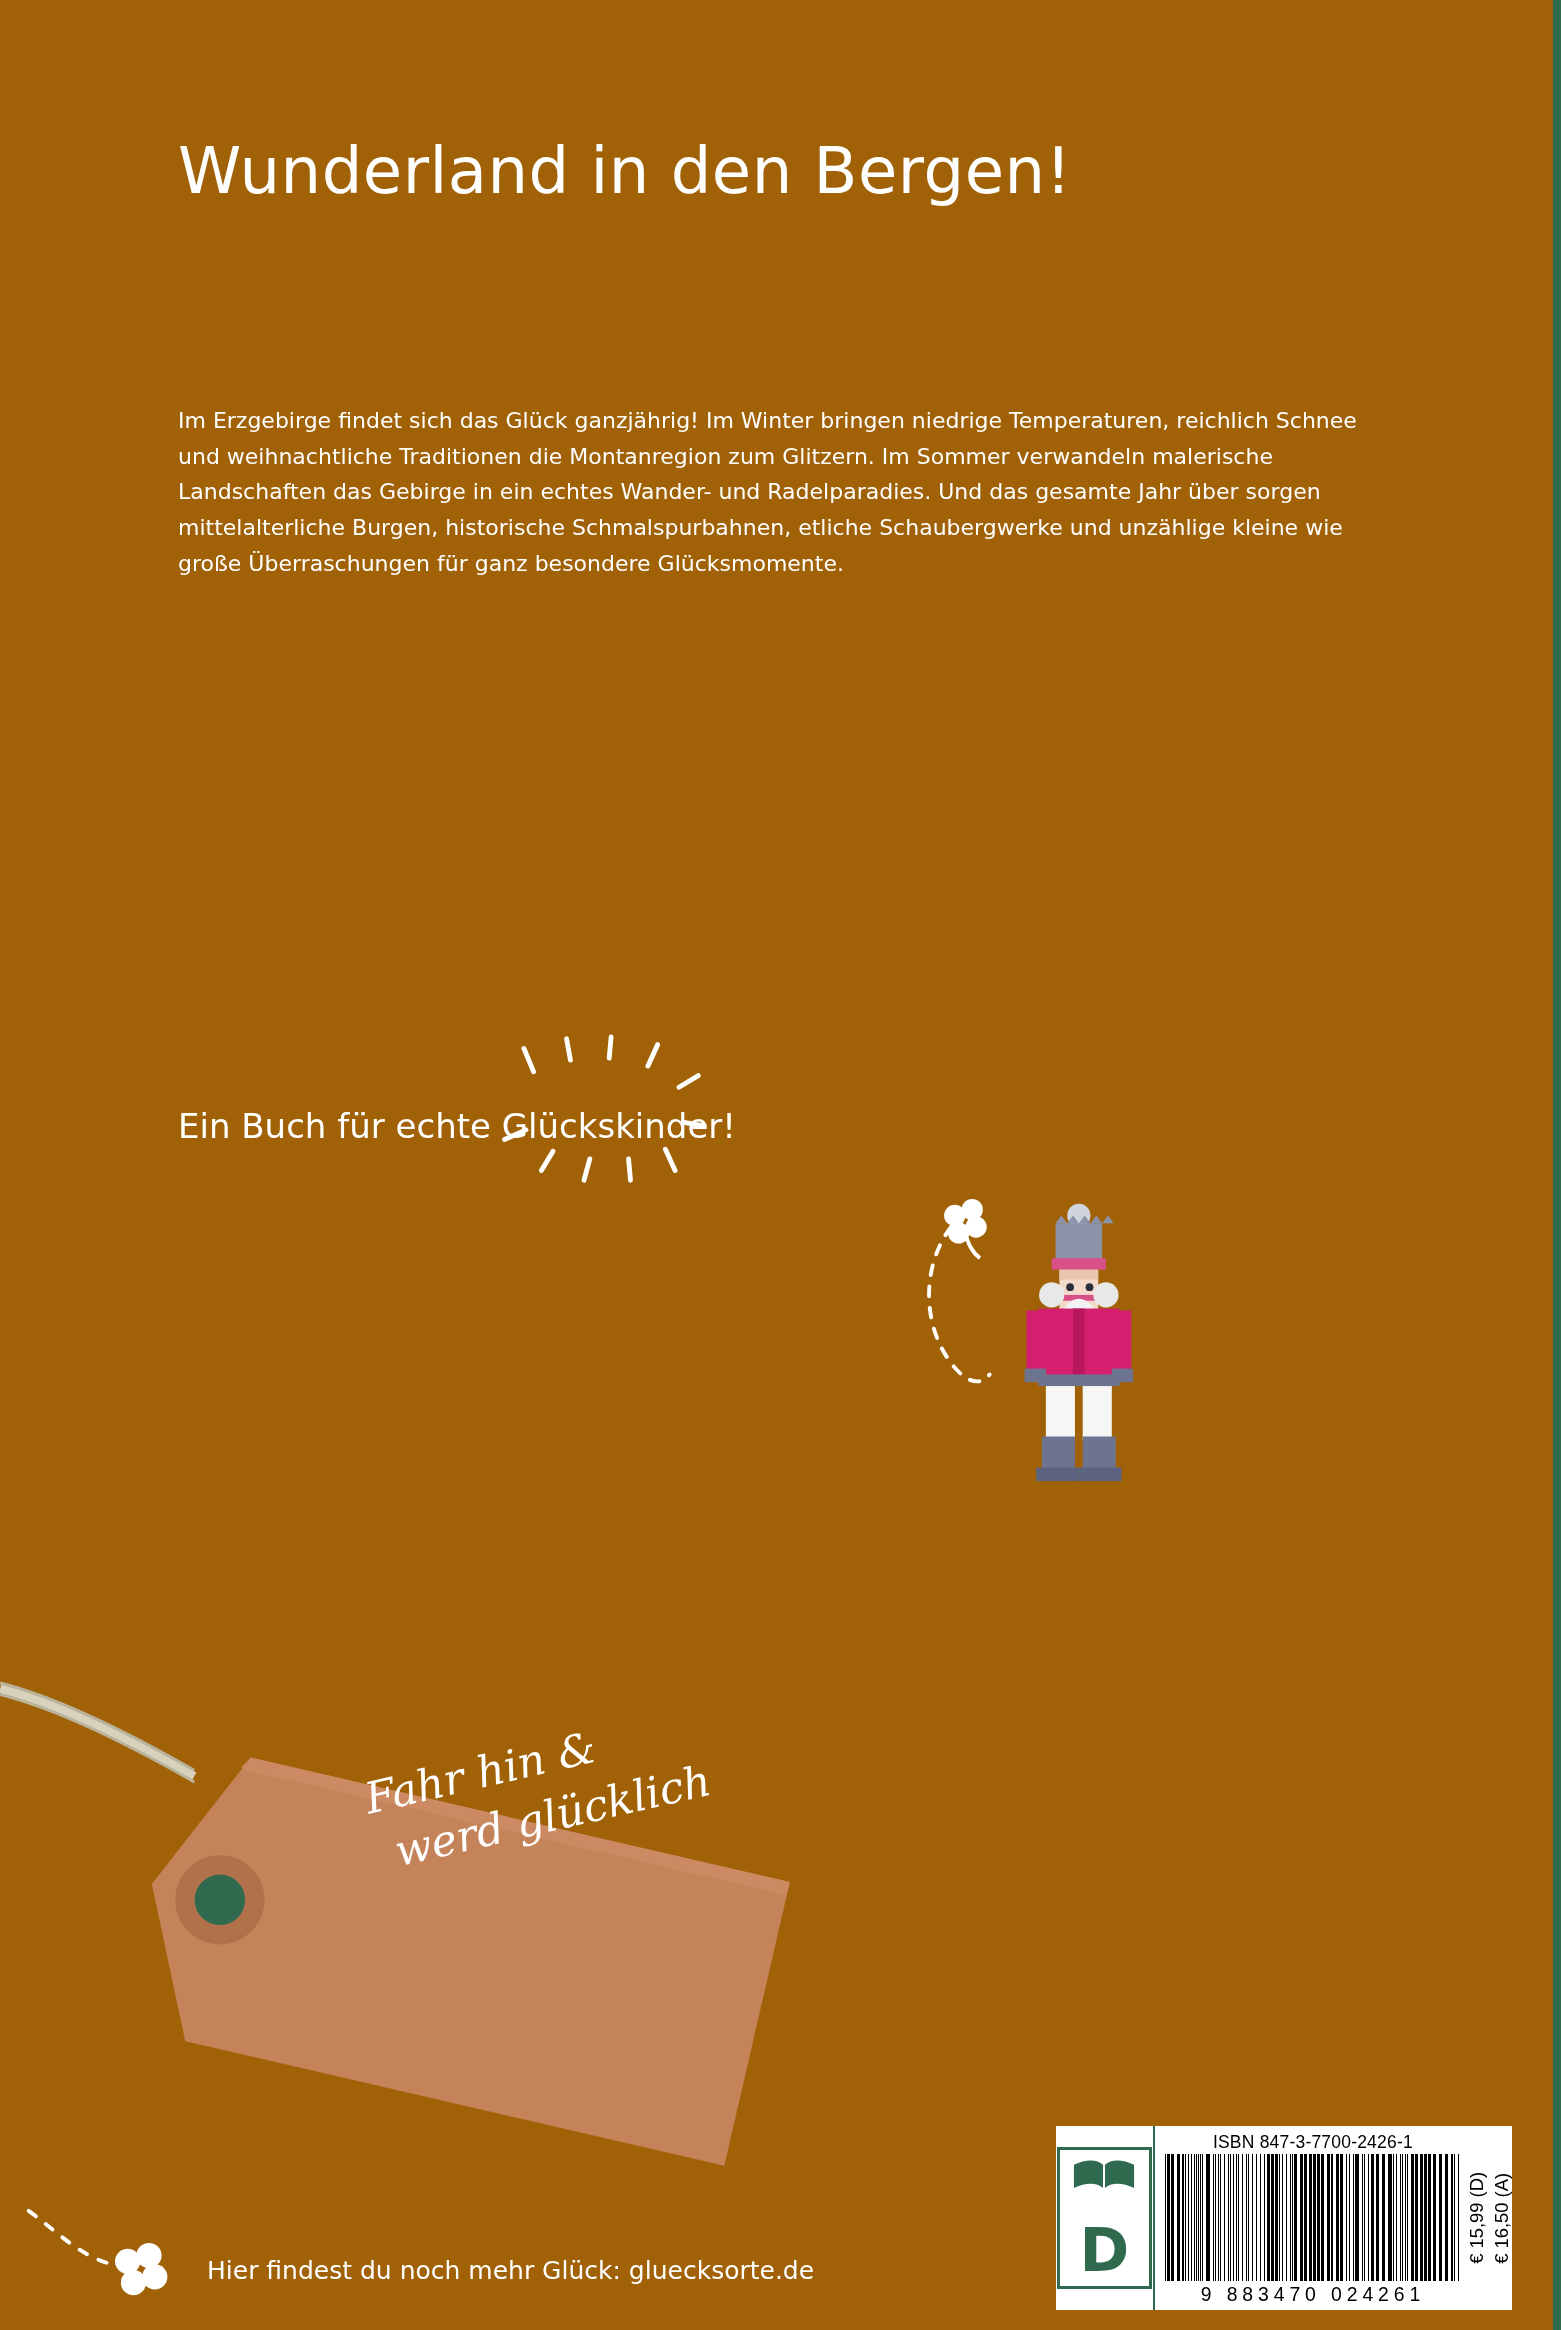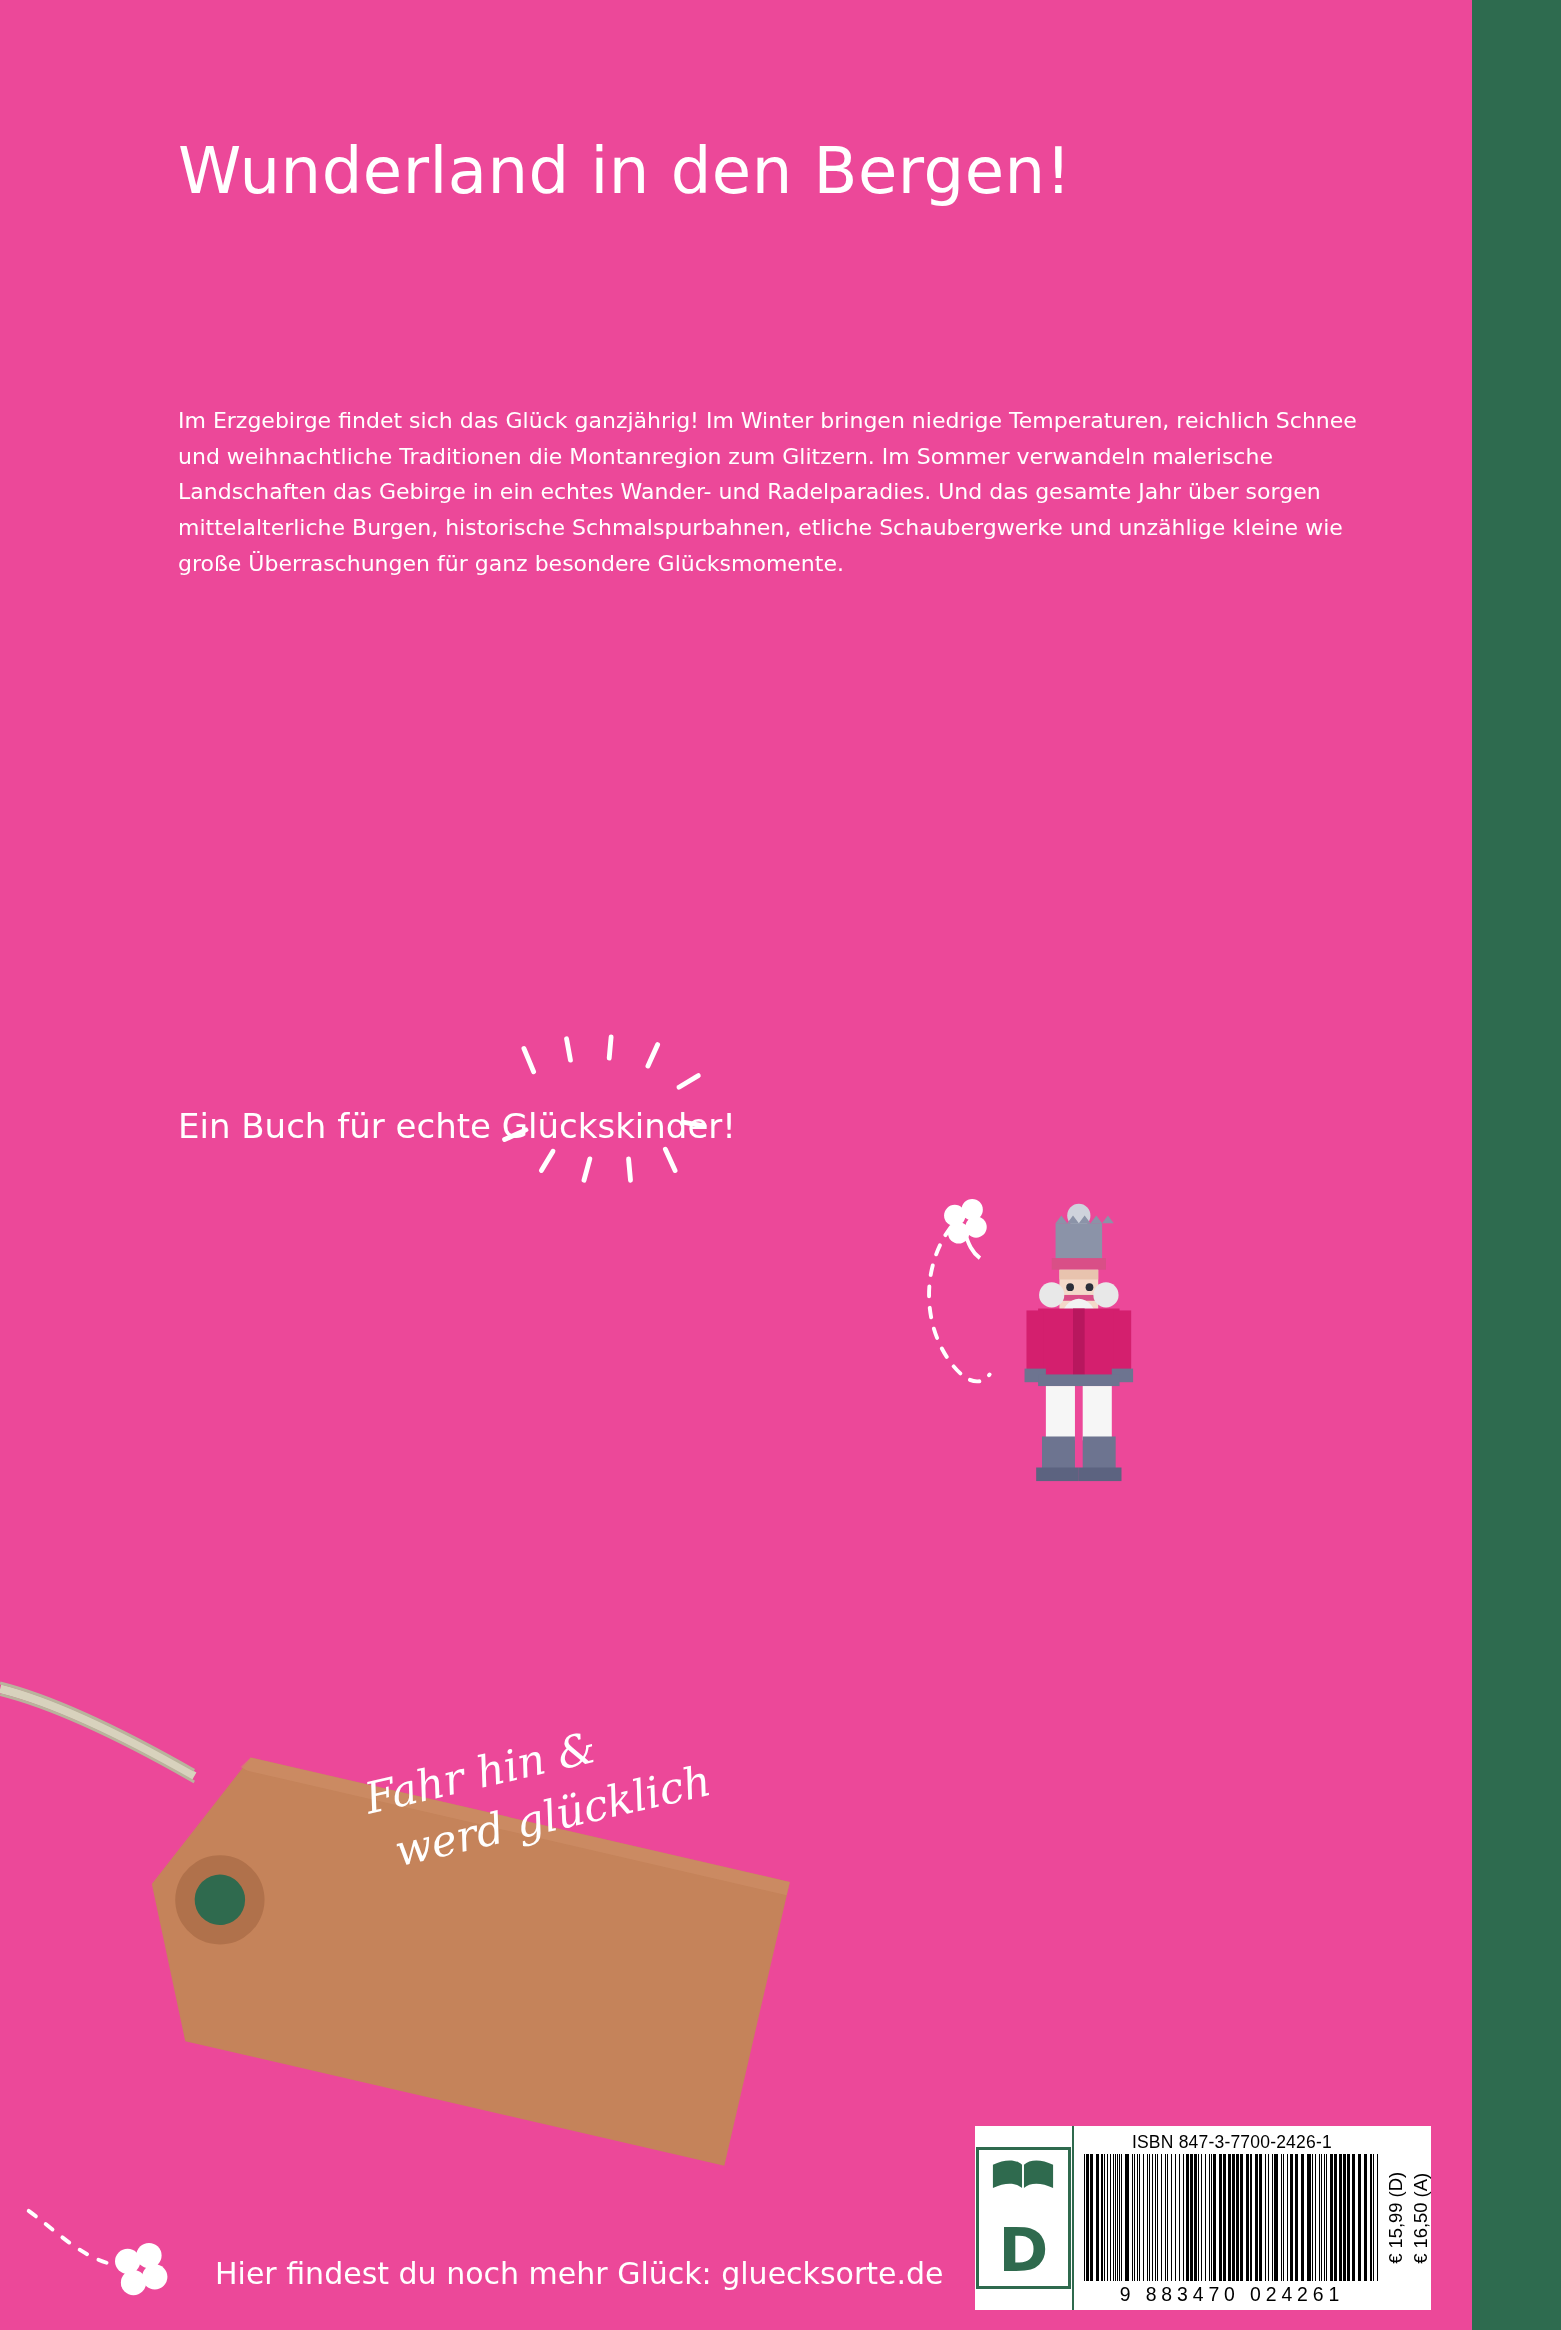--- a/index.html
+++ b/index.html
@@ -5,25 +5,24 @@
   html, body {
     margin: 0;
     padding: 0;
     background: #2e6b4f;
   }
   body {
     font-family: "DejaVu Sans", sans-serif;
   }
   .page {
     position: relative;
-    width: 1433px;
+    width: 1553px;
     height: 2331px;
-    background: #ec4899;
+    background: #a16207;
     overflow: hidden;
-    padding-left: 39px;
   }
 
   
   .headline {
     position: absolute;
     left: 178px;
     top: 136px;
     width: 1164px;
     color: #ffffff;
     font-size: 64px;
@@ -91,24 +90,24 @@
     transform: rotate(-13deg);
     transform-origin: left top;
     font-family: "DejaVu Serif", serif;
     font-style: italic;
   }
   .tag-text .l2 { padding-left: 17.5px; display: block; }
 
   
   .footer-note {
     position: absolute;
-    left: 215px;
+    left: 207px;
     top: 2256px;
     color: #ffffff;
-    font-size: 30px;
+    font-size: 25px;
   }
   .footer-clover {
     position: absolute;
     left: 19.4px;
     top: 2203px;
     width: 194px;
     height: 107px;
   }
 
   

